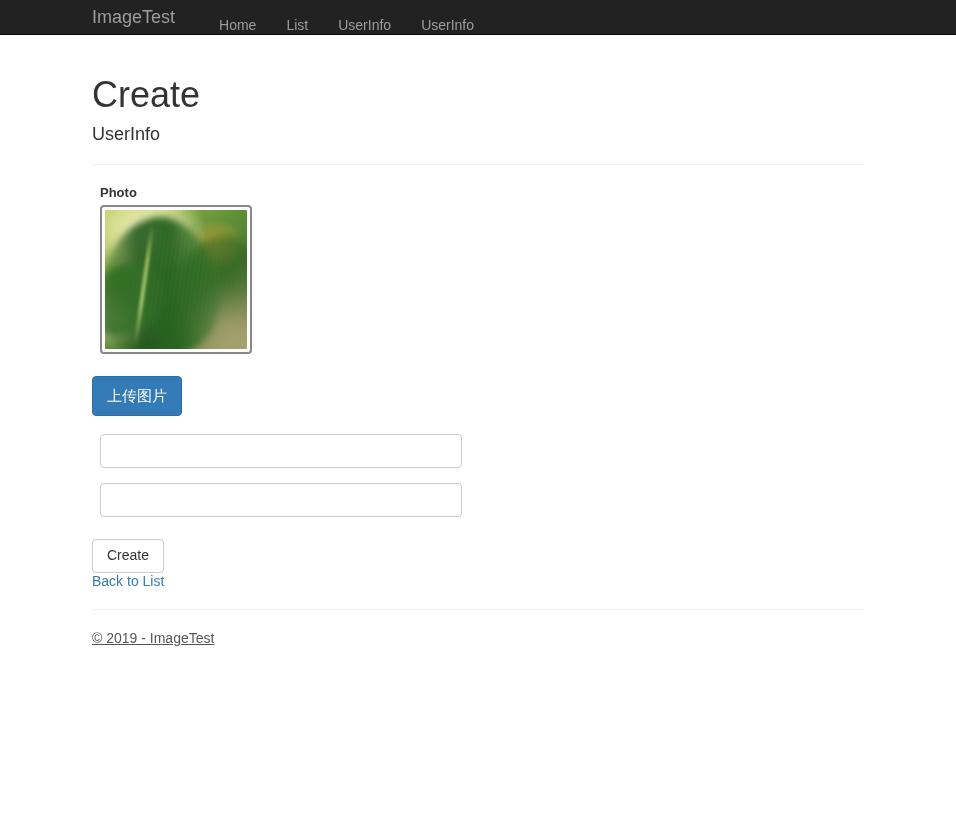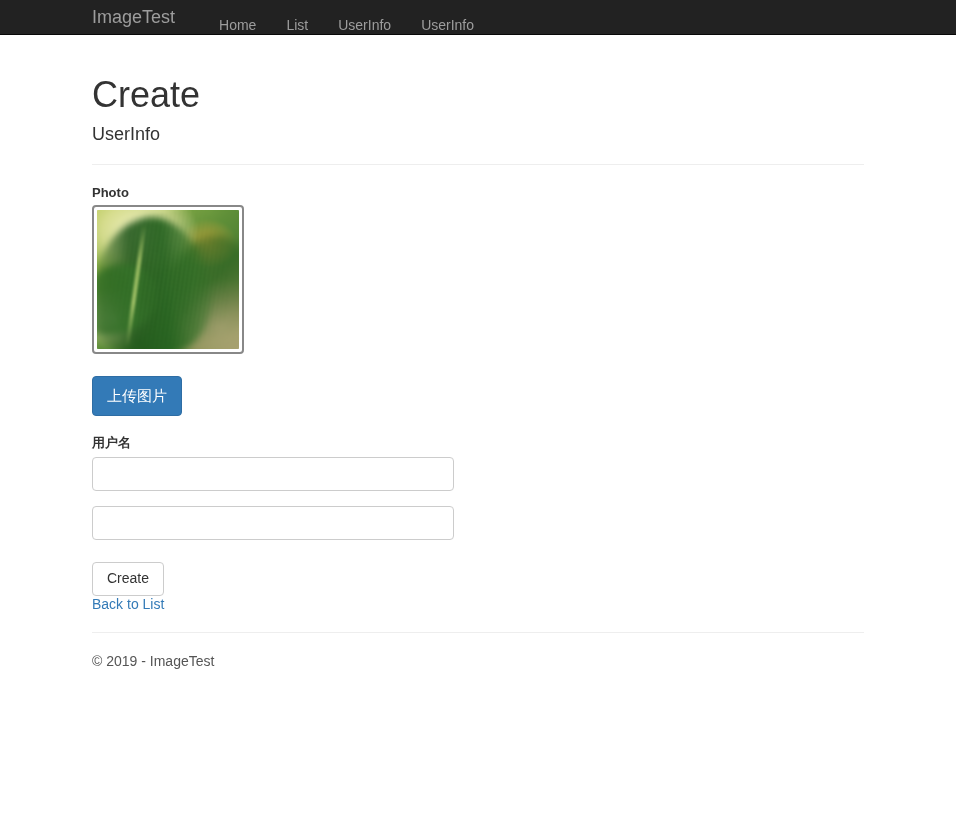--- a/index.html
+++ b/index.html
@@ -82,21 +82,21 @@
   }
 
   
   .field-label {
     display: block;
     font-weight: bold;
     font-size: 13px;
     color: #333333;
     margin-bottom: 5px;
   }
-  .form-group { margin-bottom: 15px; }
+  .form-group { margin-bottom: 15px; margin-left: 8px; }
 
   .thumb-frame {
     width: 152px;
     height: 149px;
     border: 2px solid #888888;
     border-radius: 4px;
     padding: 3px;
     box-sizing: border-box;
     background: #ffffff;
     display: block;
@@ -239,20 +239,21 @@
   .back-link {
     display: inline-block;
     color: #337ab7;
     text-decoration: none;
     font-size: 14px;
   }
   footer .copyright {
     color: #555555;
     font-size: 14px;
     margin: 0;
+    text-decoration: underline;
   }
   hr.footer-rule {
     border: 0;
     border-top: 1px solid #eeeeee;
     margin: 20px 0;
   }
 </style>
 </head>
 <body>
 
@@ -289,21 +290,20 @@
           <div class="soft-blur"></div>
         </div>
       </div>
     </div>
 
     <div class="upload-wrap">
       <button type="button" class="btn btn-primary">上传图片</button>
     </div>
 
     <div class="form-group">
-      <label class="field-label">用户名</label>
       <input type="text" class="form-control" placeholder="" style="">
     </div>
 
     <div class="form-group">
       <input type="text" class="form-control" placeholder="" style="">
     </div>
 
     <div class="create-wrap">
       <button type="button" class="btn btn-default">Create</button>
     </div>

